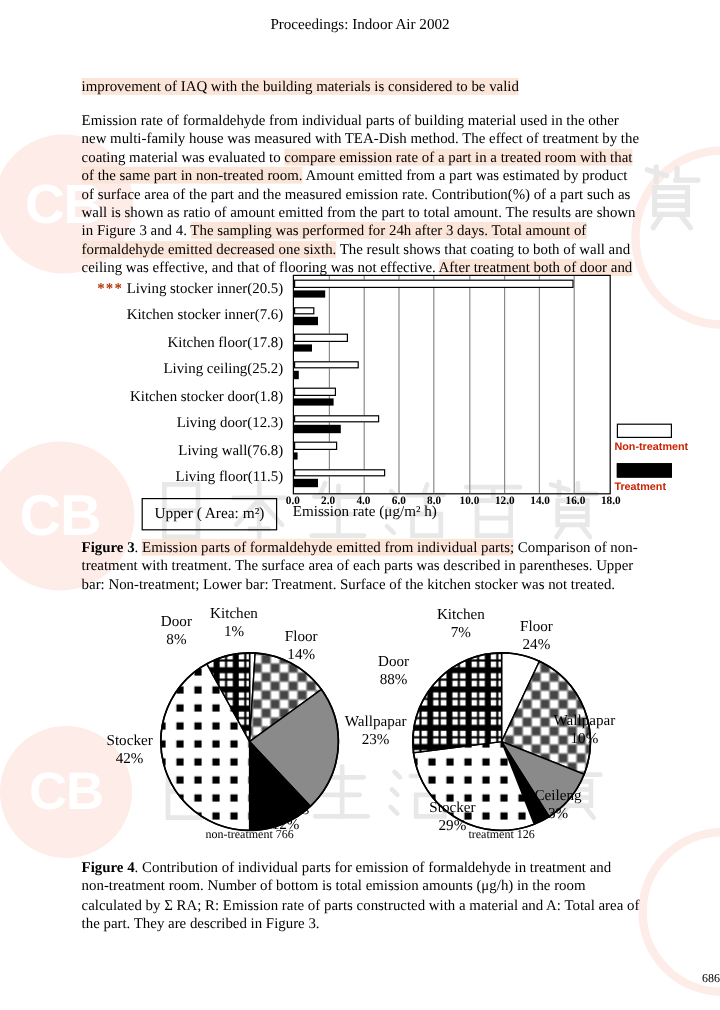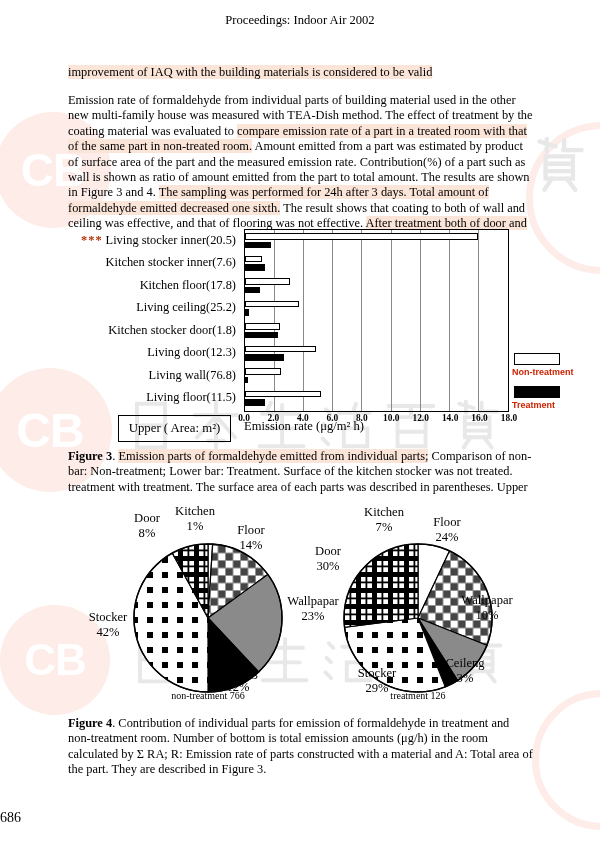--- a/index.html
+++ b/index.html
@@ -36,21 +36,21 @@
   .parts-box{position:absolute;left:118px;top:415px;width:113px;height:27px;border:1.4px solid #000;box-sizing:border-box;
              display:flex;align-items:center;justify-content:center;font-size:12.8px;}
 
   .pie{position:absolute;width:290px;height:215px;}
   #pie-0{left:85px;top:498px;}
   #pie-1{left:295px;top:498px;}
   .pie svg.chart{position:absolute;left:43px;top:40px;}
   .pie-label{position:absolute;transform:translateX(-50%);text-align:center;font-size:12.6px;line-height:14.5px;white-space:nowrap;}
   .pie-title{position:absolute;left:0;top:192px;width:246px;text-align:center;font-size:10px;}
 
-  .page-number{position:absolute;top:810px;left:0;width:100%;text-align:left;font-size:14px;}
+  .page-number{position:absolute;top:810px;left:0;width:100%;text-align:right;font-size:10px;}
 
   .wm-disc{position:absolute;border-radius:50%;background:var(--wmpink);display:flex;align-items:center;justify-content:center;
            color:#fff;font-family:"Liberation Sans","DejaVu Sans",sans-serif;font-weight:bold;letter-spacing:-1px;}
   .wm-ring{position:absolute;border-radius:50%;border:7px solid var(--wmpink);box-sizing:border-box;}
   .wm-row{position:absolute;display:flex;gap:9px;}
   .wm-glyph path{stroke:var(--wmgray);stroke-width:7;fill:none;stroke-linecap:round;}
 </style>
 </head>
 <body>
 
@@ -283,22 +283,22 @@
           <div class="lg-swatch"></div>
           <div class="lg-label">Non-treatment</div>
           <div class="lg-swatch t"></div>
           <div class="lg-label">Treatment</div>
         </div>
       <div class="parts-box">Upper ( Area: m²)</div>
     </div>
 
     <div id="fig3-caption">
         <div class="line"><span class="b">Figure 3</span><span>. </span><span class="hl ">Emission parts of formaldehyde emitted from individual parts;</span><span> Comparison of non-</span></div>
+        <div class="line"><span>treatment with treatment. The surface area of each parts was described in parentheses. Upper</span></div>
         <div class="line"><span>bar: Non-treatment; Lower bar: Treatment. Surface of the kitchen stocker was not treated.</span></div>
-        <div class="line"><span>treatment with treatment. The surface area of each parts was described in parentheses. Upper</span></div>
       </div>
 
     <div class="layer">
       <div class="pie" id="pie-0">
           <svg width="160" height="160" class="chart">
             <path d="M80,80 L80.00,6.00 A74,74 0 0 1 84.65,6.15 Z" fill="#ffffff" stroke="#000" stroke-width="1.2"></path>
             <path d="M80,80 L84.65,6.15 A74,74 0 0 1 139.87,36.50 Z" fill="url(#patFloor)" stroke="#000" stroke-width="1.2"></path>
             <path d="M80,80 L139.87,36.50 A74,74 0 0 1 130.66,133.94 Z" fill="#8a8a8a" stroke="#000" stroke-width="1.2"></path>
             <path d="M80,80 L130.66,133.94 A74,74 0 0 1 80.00,154.00 Z" fill="#000000" stroke="#000" stroke-width="1.2"></path>
             <path d="M80,80 L80.00,154.00 A74,74 0 0 1 44.35,15.15 Z" fill="url(#patStocker)" stroke="#000" stroke-width="1.2"></path>
@@ -356,21 +356,21 @@
           <div class="pie-label" style="left: 170px; top: 158px;">
             <div>Ceileng</div>
             <div>3%</div>
           </div>
           <div class="pie-label" style="left: 82px; top: 168px;">
             <div>Stocker</div>
             <div>29%</div>
           </div>
           <div class="pie-label" style="left: 33px; top: 46px;">
             <div>Door</div>
-            <div>30%</div>
+            <div>88%</div>
           </div>
           <div class="pie-title">treatment 126</div>
         </div>
     </div>
 
     <div id="fig4-caption">
         <div class="line"><span class="b">Figure 4</span><span>. Contribution of individual parts for emission of formaldehyde in treatment and</span></div>
         <div class="line"><span>non-treatment room. Number of bottom is total emission amounts (μg/h) in the room</span></div>
         <div class="line"><span>calculated by Σ RA; R: Emission rate of parts constructed with a material and A: Total area of</span></div>
         <div class="line"><span>the part. They are described in Figure 3.</span></div>

